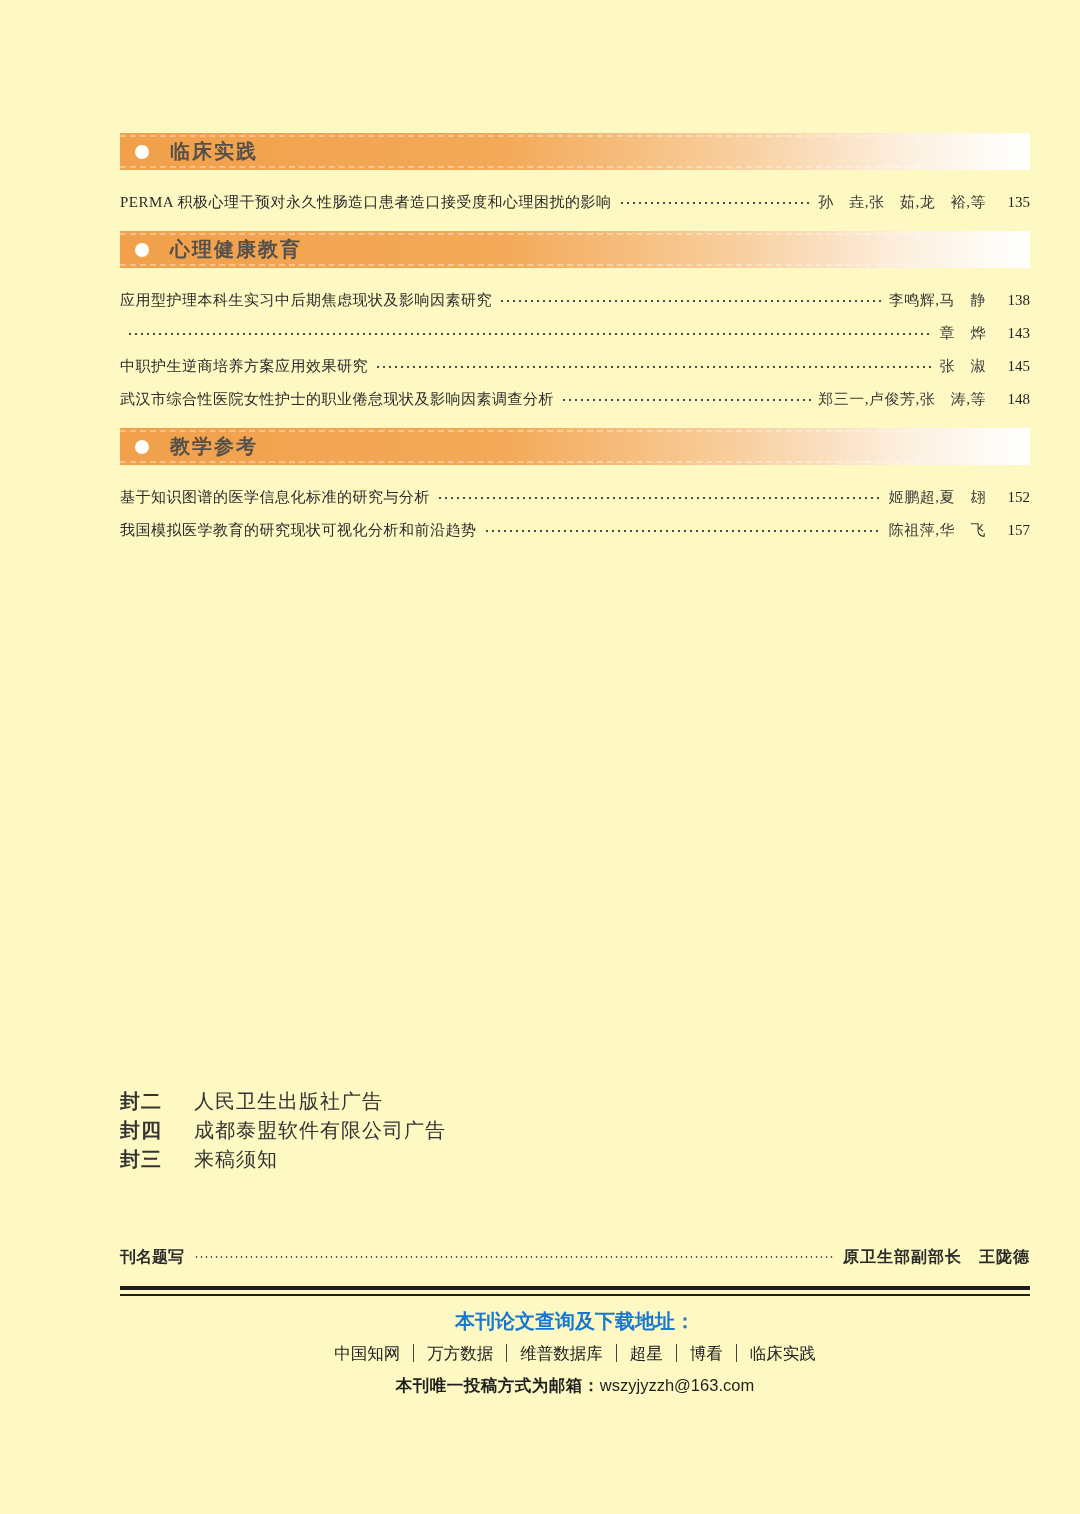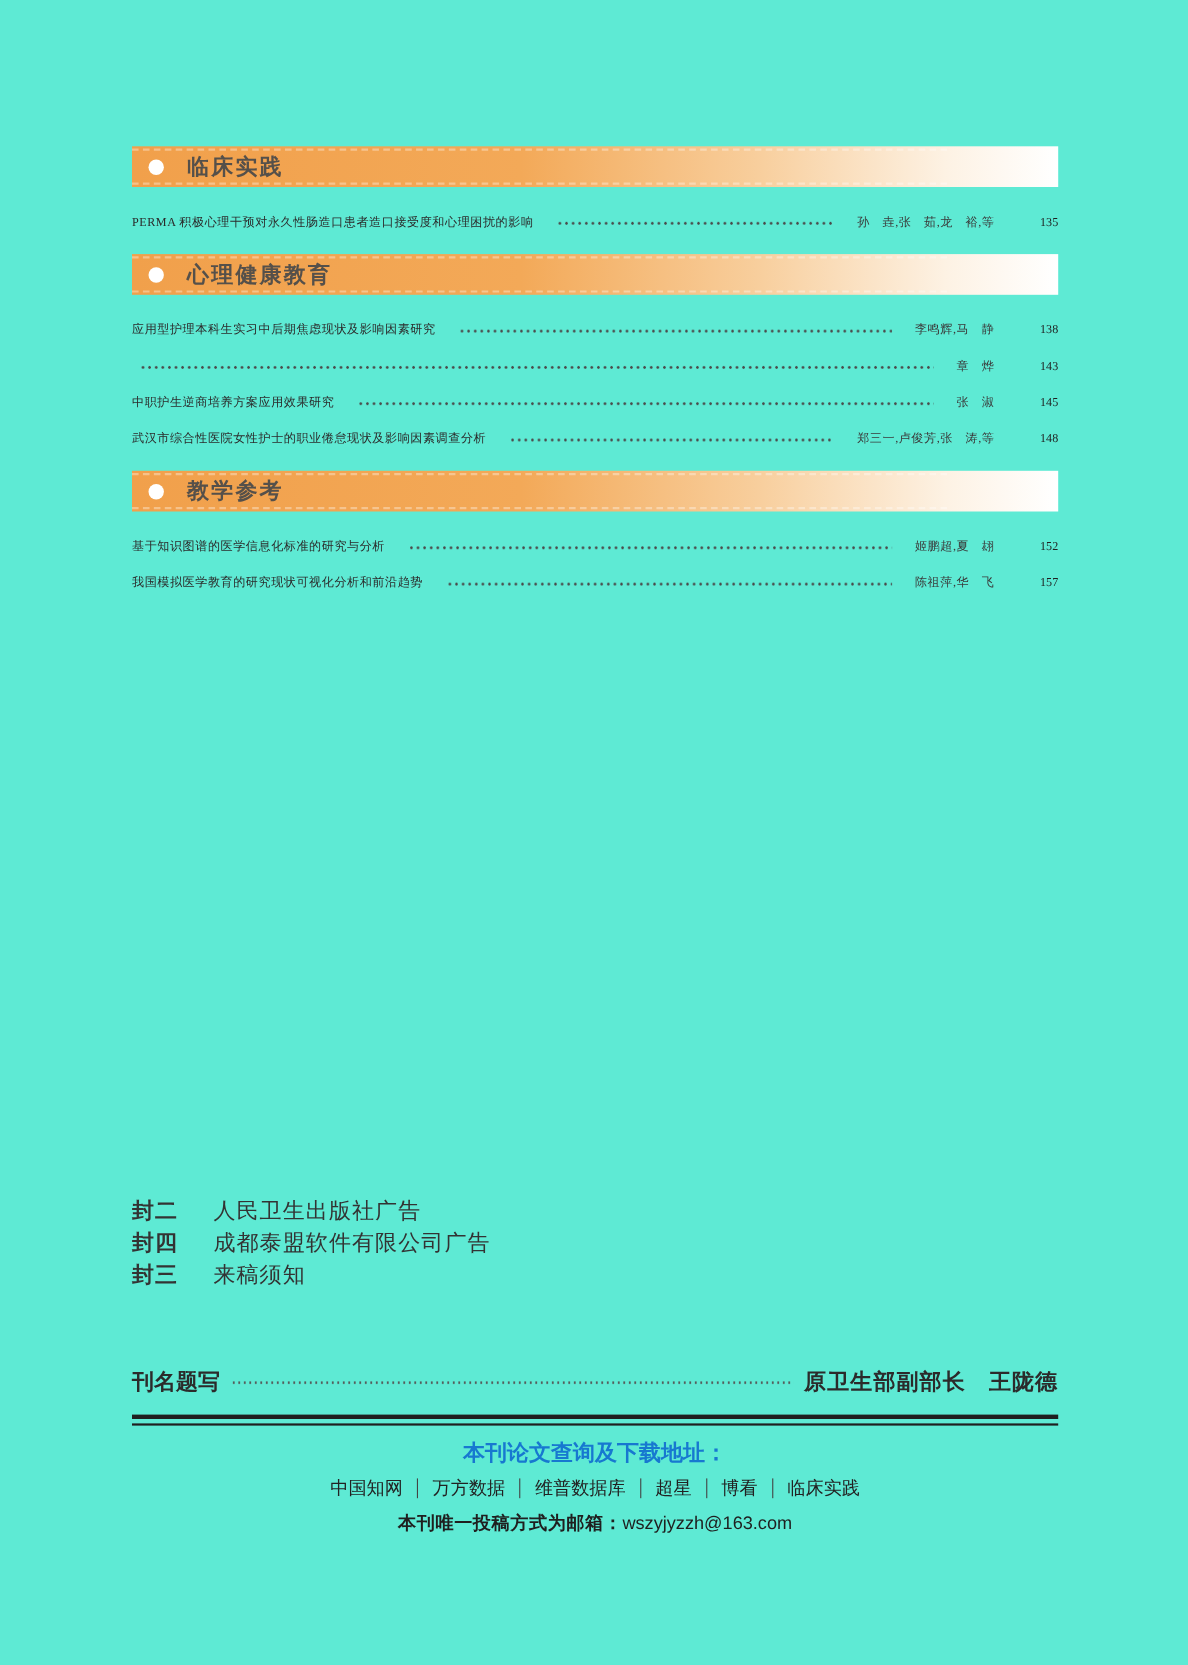--- a/index.html
+++ b/index.html
@@ -1,21 +1,21 @@
 <!DOCTYPE html>
 <html><head>
 <meta charset="utf-8">
 <style>
   html,body{margin:0;padding:0;background:#fff;}
   .page{
     position:relative;
     width:1080px;height:1514px;
-    margin:0 auto;background:#5eead4;
+    margin:0 auto;background:#fef9c3;
     box-sizing:border-box;
-    padding:133px 118px 0 120px;
+    padding:133px 50px 0 120px;
     font-family:"Liberation Serif","DejaVu Serif",serif;
     color:#262626;
     overflow:hidden;
   }
   .section{margin-bottom:12px;}
   .section-header{
     position:relative;
     height:37px;
     display:flex;align-items:center;
     padding-left:15px;
@@ -32,40 +32,40 @@
   }
   .bullet{
     width:14px;height:14px;border-radius:50%;
     background:#ffffff;margin-right:21px;flex:0 0 auto;
   }
   .section-title{
     font-size:20px;letter-spacing:2px;color:#55504a;font-weight:600;
   }
   .article-row{
     display:flex;align-items:flex-start;height:33px;line-height:33px;
-    font-size:11px;white-space:nowrap;gap:14px;
+    font-size:15px;white-space:nowrap;
   }
   .article-title{flex:0 0 auto;color:#2b2b2b;letter-spacing:0.5px;}
   .leader{
     flex:1 1 auto;min-width:18px;align-self:center;height:8px;margin:0 7px;
     background-image:radial-gradient(circle,#4a4a4a 1.05px,transparent 1.35px);
     background-size:6px 8px;background-position:0 center;background-repeat:repeat-x;
   }
   .authors{flex:0 0 auto;color:#3a3a3a;white-space:pre;letter-spacing:0.5px;}
   .pageno{flex:0 0 auto;min-width:34px;text-align:right;margin-left:10px;color:#1f1f1f;}
   .covers{margin-top:540px;}
   .cover-row{display:flex;height:29px;line-height:29px;font-size:20px;}
   .cover-label{
     font-family:"Liberation Sans","DejaVu Sans",sans-serif;
     font-weight:bold;color:#333;width:48px;flex:0 0 auto;margin-right:26px;letter-spacing:1px;
   }
   .cover-text{color:#333;letter-spacing:1px;}
   .inscription-row{
     margin-top:70px;display:flex;align-items:baseline;height:26px;line-height:26px;
-    font-family:"Liberation Sans","DejaVu Sans",sans-serif;font-size:20px;font-weight:bold;color:#2b2b2b;
+    font-family:"Liberation Sans","DejaVu Sans",sans-serif;font-size:16px;font-weight:bold;color:#2b2b2b;
   }
   .inscription-leader{
     flex:1 1 auto;align-self:center;height:6px;margin:0 10px;
     background-image:radial-gradient(circle,#555 0.9px,transparent 1.15px);
     background-size:5px 6px;background-position:0 center;background-repeat:repeat-x;
   }
   .inscription-credit{white-space:pre;letter-spacing:1px;}
   .double-rule{
     margin-top:16px;height:4px;
     border-top:4px solid #1f1f1f;border-bottom:2px solid #1f1f1f;

